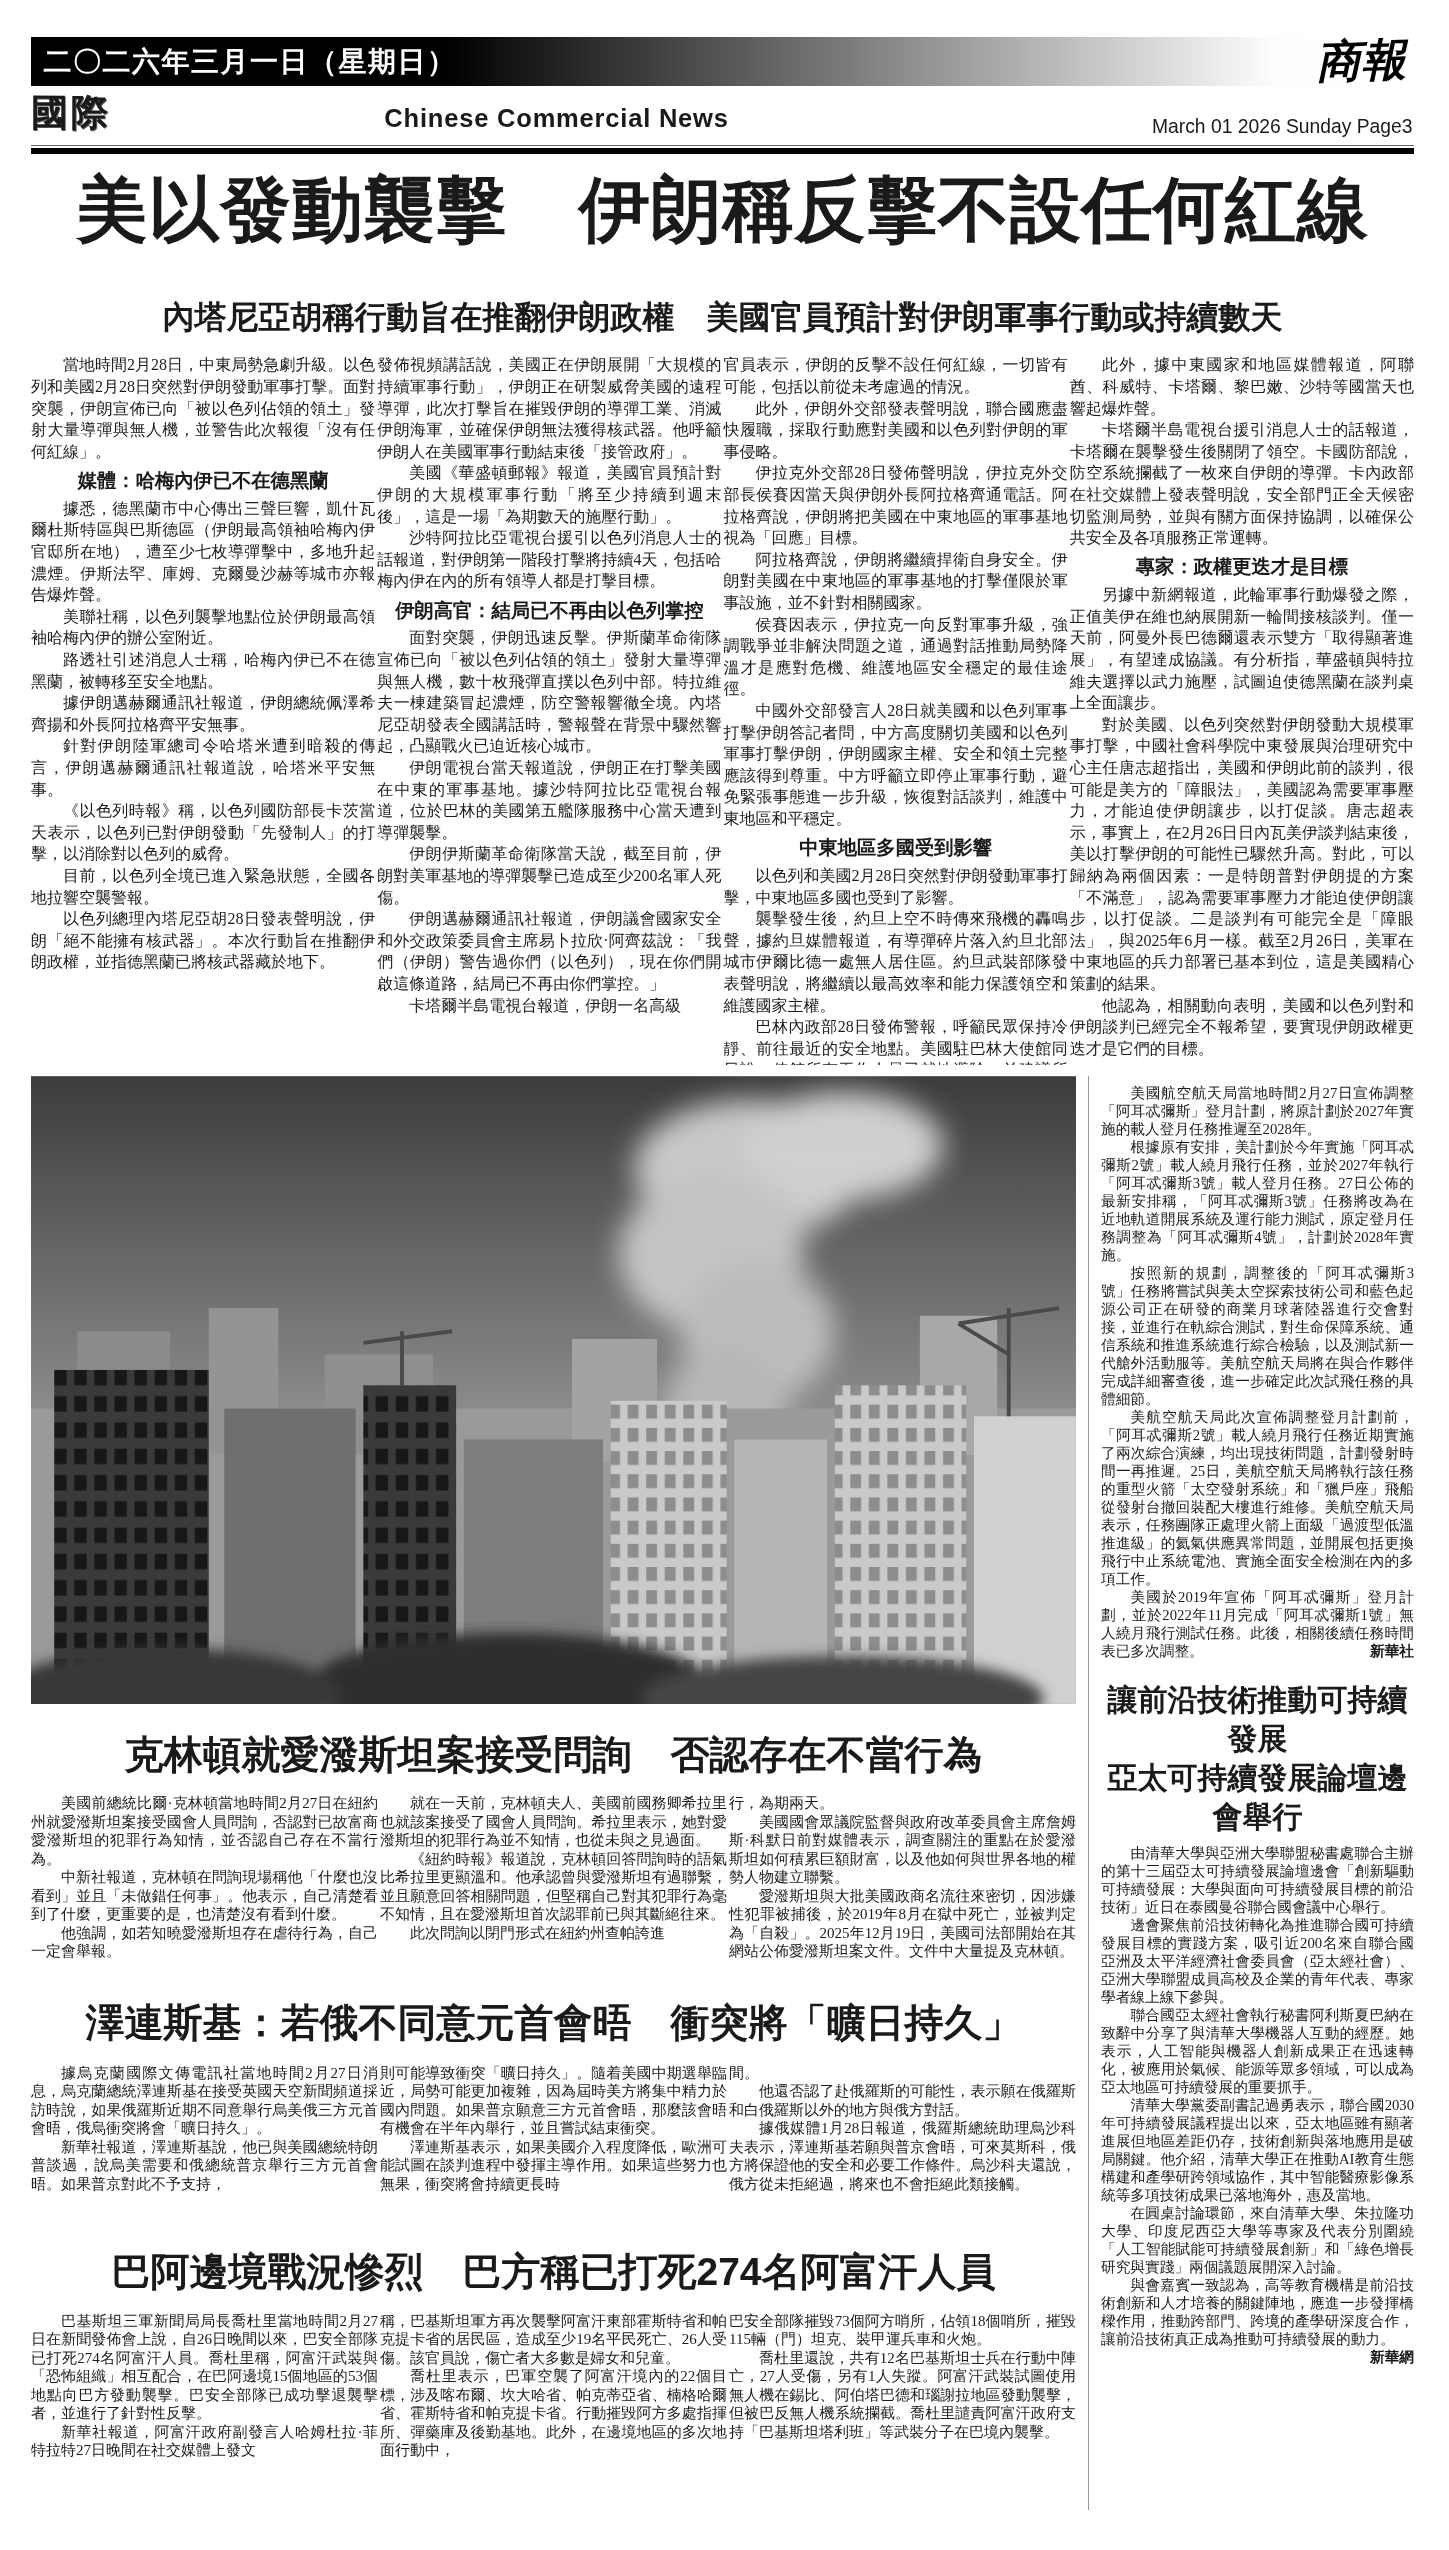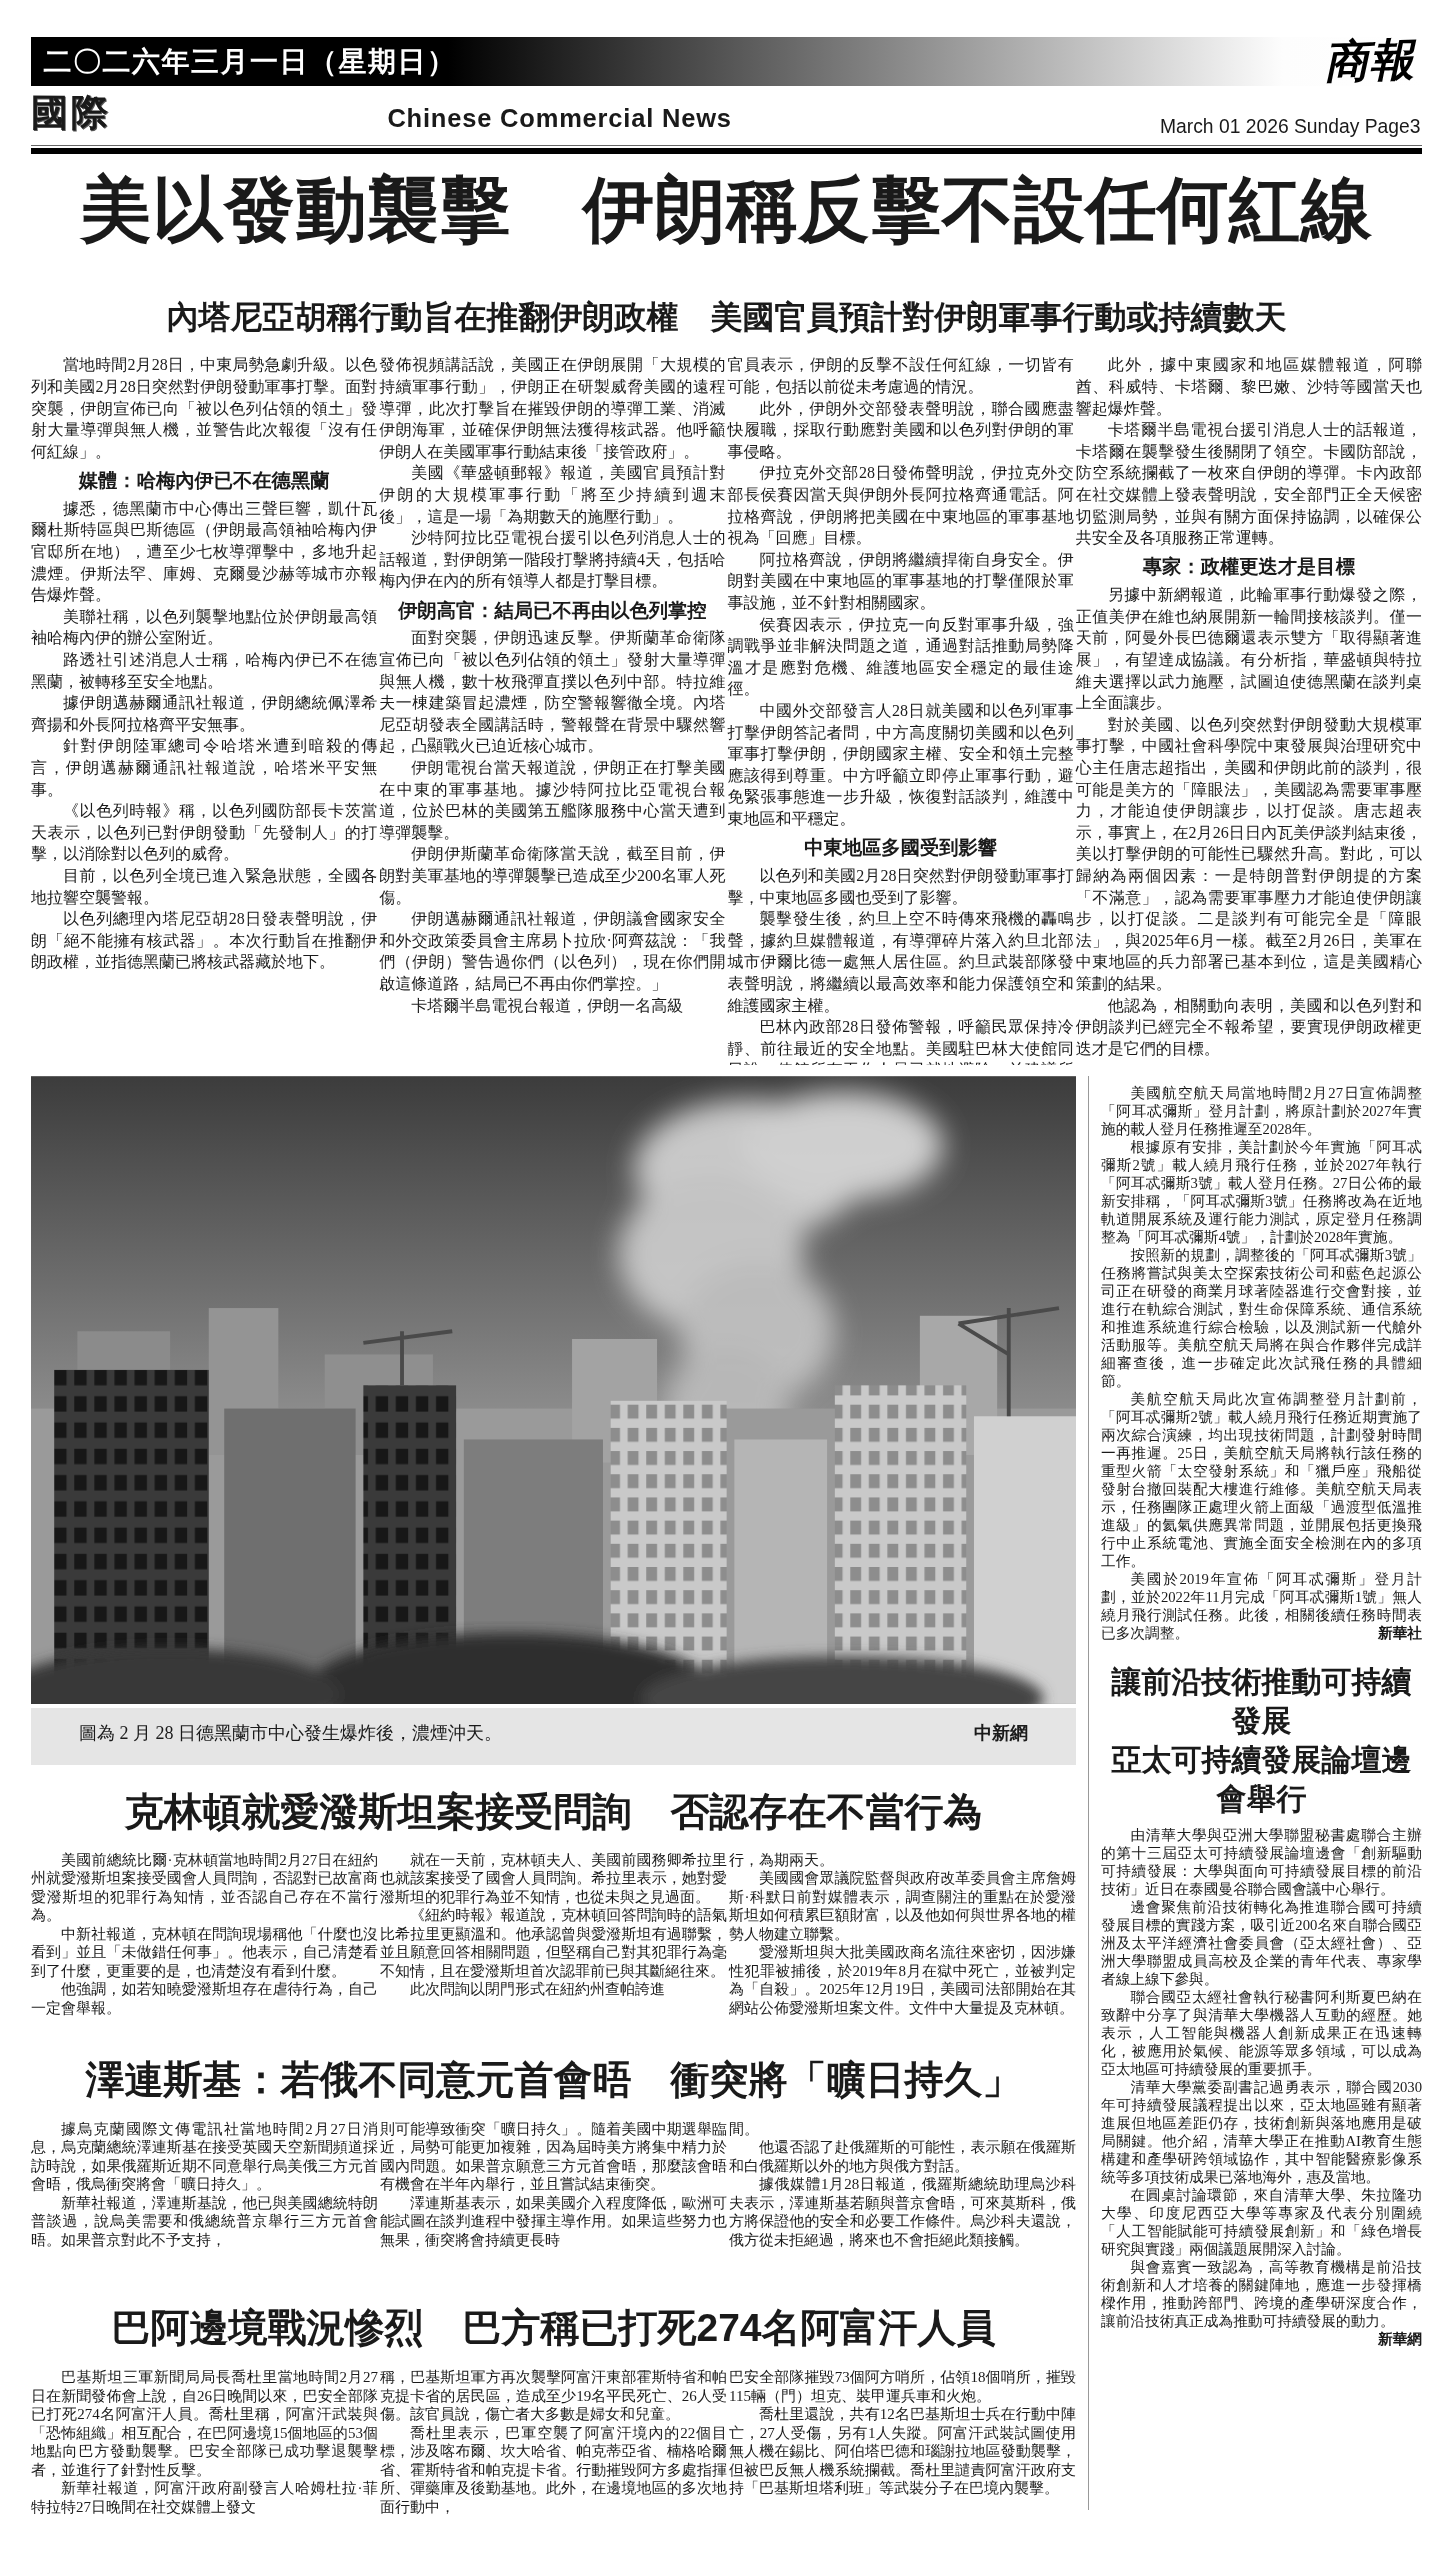--- a/index.html
+++ b/index.html
@@ -1,20 +1,20 @@
 <!DOCTYPE html>
 <html style="font-size:12.4px"><head>
 <meta charset="utf-8">
 <style>
   html,body{margin:0;padding:0;background:#f2f2f2;}
   *{box-sizing:border-box;}
   .page{
     position:relative;width:1449px;height:2550px;margin:0 auto;background:#fff;
     font-family:"Liberation Serif", serif;color:#1a1a1a;overflow:hidden;
-    padding:37px 27px 0 31px;
+    padding:37px 35px 0 31px;
   }
   
   .topbar{
     height:49px;display:flex;align-items:center;justify-content:space-between;
     background:linear-gradient(to right,#000 0%,#000 30%,#888 62%,#fdfdfd 90%,#fff 100%);
     padding:0 7.7px 0 12.4px;
   }
   .topbar .date-cn{color:#fff;font-size:28px;font-weight:bold;font-family:"Liberation Sans",sans-serif;letter-spacing:1.5px;}
   .topbar .logo{color:#000;font-size:45px;font-weight:bold;font-style:italic;font-family:"Liberation Serif",serif;line-height:1;transform:rotate(-2deg);}
   .sectionrow{position:relative;height:57px;display:flex;align-items:flex-end;padding-bottom:4.6px;}
@@ -191,24 +191,20 @@
             <path d="M1265 300 L1265 440 M1200 320 L1330 300 M1200 320 L1265 360"></path>
             <path d="M480 330 L480 400 M430 345 L545 330"></path>
           </g>
 
           <g filter="url(#blur8)">
             <ellipse cx="620" cy="790" rx="260" ry="70" fill="#2e2e2e"></ellipse>
             <ellipse cx="180" cy="800" rx="220" ry="60" fill="#383838"></ellipse>
             <ellipse cx="1050" cy="805" rx="260" ry="55" fill="#444444"></ellipse>
           </g>
         </svg>
-        <figcaption class="caption-band">
-          <span>圖為 2 月 28 日德黑蘭市中心發生爆炸後，濃煙沖天。</span>
-          <span class="credit">中新網</span>
-        </figcaption>
       </figure>
 
       <article class="b-article clinton">
         <h2 class="story-head">克林頓就愛潑斯坦案接受問詢　否認存在不當行為</h2>
         <div class="cols">
             <div class="acol">
               <p class="p">美國前總統比爾·克林頓當地時間2月27日在紐約州就愛潑斯坦案接受國會人員問詢，否認對已故富商愛潑斯坦的犯罪行為知情，並否認自己存在不當行為。</p>
               <p class="p">中新社報道，克林頓在問詢現場稱他「什麼也沒看到」並且「未做錯任何事」。他表示，自己清楚看到了什麼，更重要的是，也清楚沒有看到什麼。</p>
               <p class="p">他強調，如若知曉愛潑斯坦存在虐待行為，自己一定會舉報。</p>
             </div>

